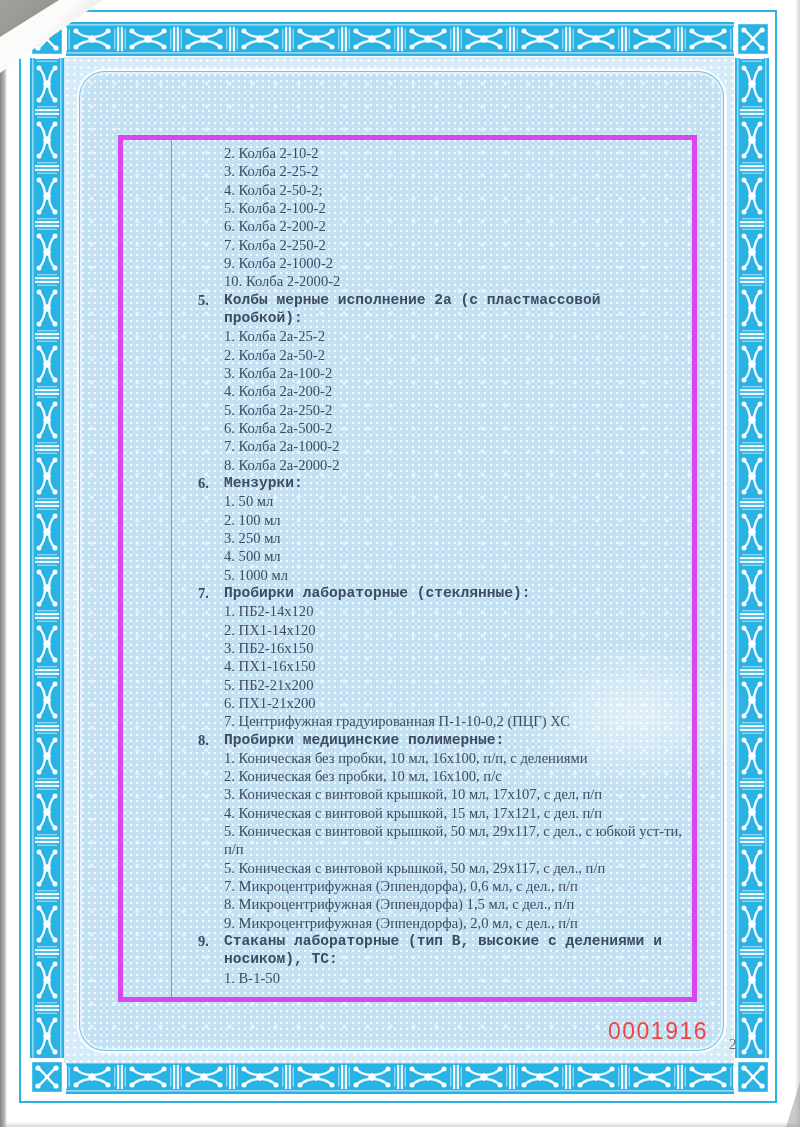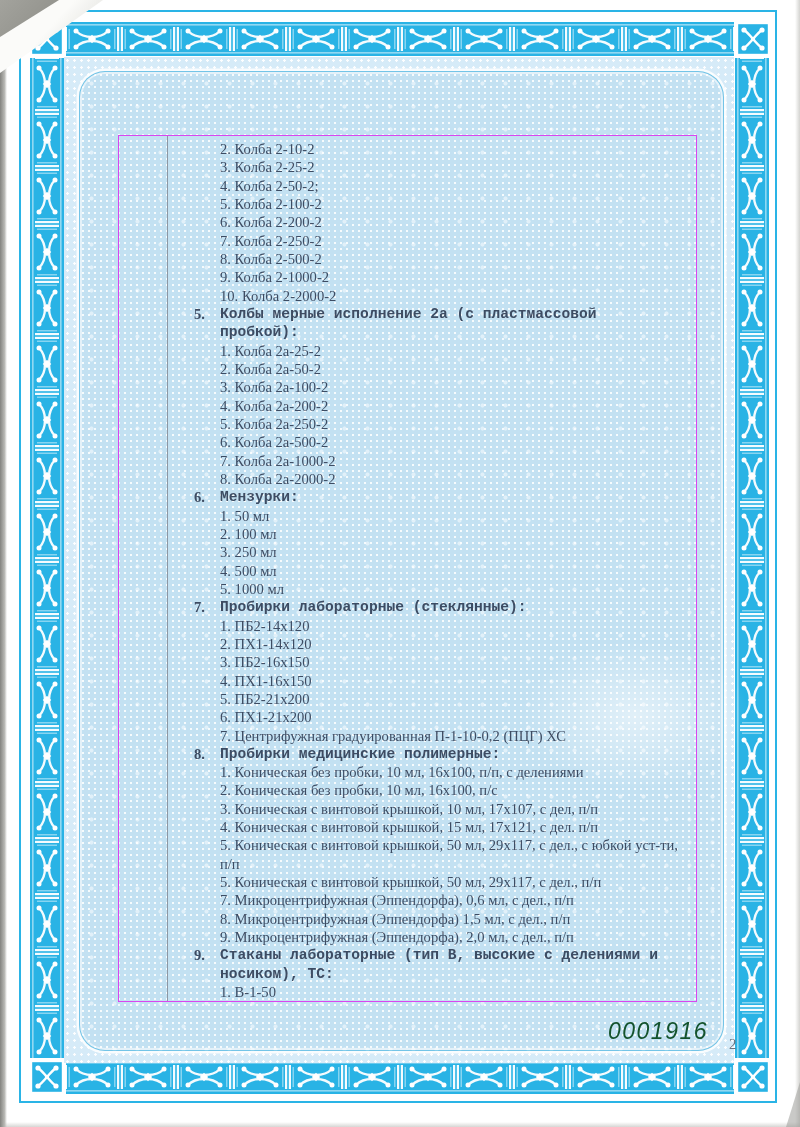--- a/index.html
+++ b/index.html
@@ -22,32 +22,32 @@
     background-image:
       radial-gradient(rgba(255,255,255,.85) 1.05px, rgba(255,255,255,0) 1.5px),
       radial-gradient(rgba(255,255,255,.5) 1.7px, rgba(255,255,255,0) 2.4px);
     background-size:6px 6px, 23px 23px;
     border:1.5px solid rgba(35,168,219,.5);
     box-shadow:0 0 0 2.5px rgba(255,255,255,.85), inset 0 0 0 2px rgba(255,255,255,.55);}
   .watermark{left:520px;top:640px;width:230px;height:150px;
     background:radial-gradient(ellipse at center, rgba(255,255,255,.5), rgba(255,255,255,0) 70%);}
 
   
-  .doc-table{left:118px;top:135px;width:579px;height:867px;border:1px solid #d946ef;box-sizing:border-box;}
+  .doc-table{left:118px;top:135px;width:579px;height:867px;border:5px solid #d946ef;box-sizing:border-box;}
   .col-divider{position:absolute;left:48px;top:0;bottom:0;width:0;border-left:1px solid #8e97a3;}
   .rows{position:absolute;left:49px;top:0;right:0;bottom:0;padding-top:4px;
         color:#3d4c63;font-size:14.6px;line-height:18.33px;overflow:hidden;}
   .row.sec{display:flex;padding-left:26px;font-weight:bold;}
   .row.sec .num{flex:0 0 26px;}
   .row.sec .title{max-width:450px;font-family:Liberation Mono, monospace;}
   .row.item{padding-left:52px;max-width:458px;}
 
   
   .stamp{left:608px;top:1018px;font-family:"Liberation Sans", sans-serif;
-         font-size:23px;letter-spacing:1.5px;color:#14532d;font-style:italic;}
+         font-size:23px;letter-spacing:1.5px;color:#ef4444;}
   .pagenum{left:729px;top:1036px;font-size:15px;color:#6b7480;}
 
   
   .edge-left{left:0;top:0;bottom:0;width:7px;
     background:linear-gradient(90deg,#83837f,#b9b9b5 65%,rgba(255,255,255,0));}
   .edge-right{right:0;top:0;bottom:0;width:5px;
     background:linear-gradient(270deg,#c9c9c5,rgba(255,255,255,0));opacity:.8;}
   .edge-bottom{left:0;right:0;bottom:0;height:5px;
     background:linear-gradient(0deg,#b5b5b1,rgba(255,255,255,0));opacity:.55;}
   .corner-shadow{right:0;bottom:0;width:14px;height:45px;background:#9d9d99;opacity:.55;
@@ -210,21 +210,20 @@
 
   <div class="abs doc-table">
     <div class="col-divider"></div>
     <div class="rows">
         <div class="row item">2. Колба 2-10-2</div>
         <div class="row item">3. Колба 2-25-2</div>
         <div class="row item">4. Колба 2-50-2;</div>
         <div class="row item">5. Колба 2-100-2</div>
         <div class="row item">6. Колба 2-200-2</div>
         <div class="row item">7. Колба 2-250-2</div>
-        <div class="row item">8. Колба 2-500-2</div>
         <div class="row item">9. Колба 2-1000-2</div>
         <div class="row item">10. Колба 2-2000-2</div>
         <div class="row sec">
           <span class="num">5.</span>
           <span class="title">Колбы мерные исполнение 2а (с пластмассовой пробкой):</span>
         </div>
         <div class="row item">1. Колба 2а-25-2</div>
         <div class="row item">2. Колба 2а-50-2</div>
         <div class="row item">3. Колба 2а-100-2</div>
         <div class="row item">4. Колба 2а-200-2</div>

